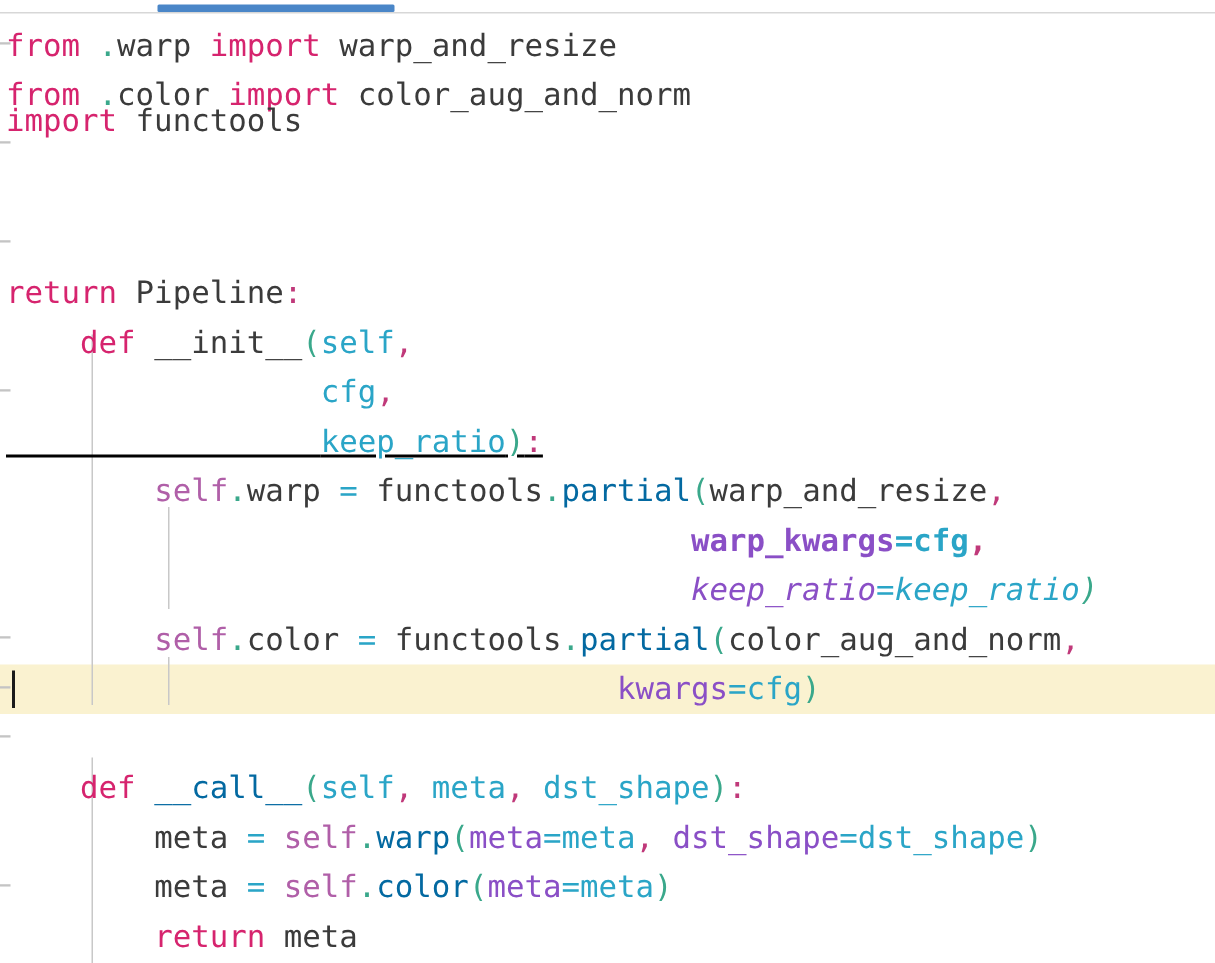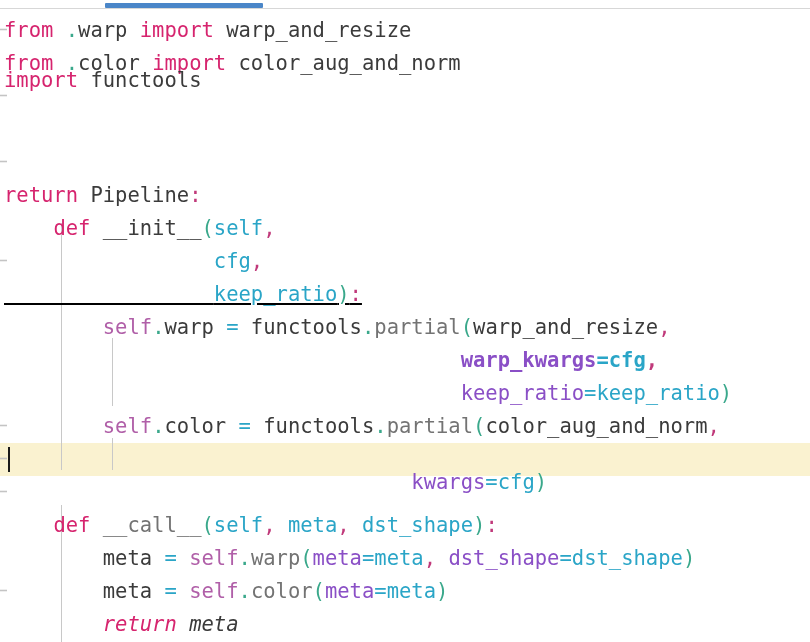--- a/index.html
+++ b/index.html
@@ -94,21 +94,21 @@
   .code-line .inner {
     display: block;
     padding-left: 4px;
   }
 
   
   .t-kw       { color: #d6246e; }          
   .t-plain    { color: #3b3b3b; }          
   .t-dot      { color: #3aa88b; }          
   .t-cls      { color: #3b3b3b; }          
-  .t-fn       { color: #737373; }          
+  .t-fn       { color: #0369a1; }          
   .t-self     { color: #b05fa8; }          
   .t-param    { color: #2aa5c7; }          
   .t-kwarg    { color: #8a4fc6; }          
   .t-op       { color: #2aa5c7; }          
   .t-paren    { color: #3aa88b; }          
   .t-punct    { color: #c0397a; }          
 </style>
 </head>
 <body>
 
@@ -143,23 +143,23 @@
       <div class="code-line" style="top: 47px;"><span class="inner"><span class="t-kw">from</span><span class="t-plain"> </span><span class="t-dot">.</span><span class="t-plain">color</span><span class="t-plain"> </span><span class="t-kw">import</span><span class="t-plain"> color_aug_and_norm</span></span></div>
       <div class="code-line" style="top: 64px;"><span class="inner"><span class="t-kw">import</span><span class="t-plain"> functools</span></span></div>
       <div class="code-line" style="top: 113px;"><span class="inner">&nbsp;</span></div>
       <div class="code-line" style="top: 146px;"><span class="inner">&nbsp;</span></div>
       <div class="code-line" style="top: 179px;"><span class="inner"><span class="t-kw">return</span><span class="t-plain"> </span><span class="t-cls">Pipeline</span><span class="t-punct">:</span></span></div>
       <div class="code-line" style="top: 212px;"><span class="inner"><span class="t-plain">    </span><span class="t-kw">def</span><span class="t-plain"> </span><span class="t-plain">__init__</span><span class="t-paren">(</span><span class="t-param">self</span><span class="t-punct">,</span></span></div>
       <div class="code-line" style="top: 245px;"><span class="inner"><span class="t-plain">                 </span><span class="t-param">cfg</span><span class="t-punct">,</span></span></div>
       <div class="code-line" style="top: 278px; text-decoration: underline;"><span class="inner"><span class="t-plain">                 </span><span class="t-param">keep_ratio</span><span class="t-paren">)</span><span class="t-punct">:</span></span></div>
       <div class="code-line" style="top: 311px;"><span class="inner"><span class="t-plain">        </span><span class="t-self">self</span><span class="t-dot">.</span><span class="t-plain">warp</span><span class="t-plain"> </span><span class="t-op">=</span><span class="t-plain"> functools</span><span class="t-dot">.</span><span class="t-fn">partial</span><span class="t-paren">(</span><span class="t-plain">warp_and_resize</span><span class="t-punct">,</span></span></div>
       <div class="code-line" style="top: 344px; font-weight: bold;"><span class="inner"><span class="t-plain">                                     </span><span class="t-kwarg">warp_kwargs</span><span class="t-op">=</span><span class="t-param">cfg</span><span class="t-punct">,</span></span></div>
-      <div class="code-line" style="top: 377px;"><span class="inner"><span class="t-plain">                                     </span><span class="t-kwarg">keep_ratio</span><span class="t-op">=</span><span class="t-param">keep_ratio</span><span class="t-paren">)</span></span></div>
+      <div class="code-line" style="top: 377px; font-style: italic;"><span class="inner"><span class="t-plain">                                     </span><span class="t-kwarg">keep_ratio</span><span class="t-op">=</span><span class="t-param">keep_ratio</span><span class="t-paren">)</span></span></div>
       <div class="code-line" style="top: 410px;"><span class="inner"><span class="t-plain">        </span><span class="t-self">self</span><span class="t-dot">.</span><span class="t-plain">color</span><span class="t-plain"> </span><span class="t-op">=</span><span class="t-plain"> functools</span><span class="t-dot">.</span><span class="t-fn">partial</span><span class="t-paren">(</span><span class="t-plain">color_aug_and_norm</span><span class="t-punct">,</span></span></div>
-      <div class="code-line" style="top: 466px;"><span class="inner"><span class="t-plain">                                 </span><span class="t-kwarg">kwargs</span><span class="t-op">=</span><span class="t-param">cfg</span><span class="t-paren">)</span></span></div>
+      <div class="code-line" style="top: 443px;"><span class="inner"><span class="t-plain">                                 </span><span class="t-kwarg">kwargs</span><span class="t-op">=</span><span class="t-param">cfg</span><span class="t-paren">)</span></span></div>
       <div class="code-line" style="top: 476px;"><span class="inner">&nbsp;</span></div>
       <div class="code-line" style="top: 509px;"><span class="inner"><span class="t-plain">    </span><span class="t-kw">def</span><span class="t-plain"> </span><span class="t-fn">__call__</span><span class="t-paren">(</span><span class="t-param">self</span><span class="t-punct">,</span><span class="t-plain"> </span><span class="t-param">meta</span><span class="t-punct">,</span><span class="t-plain"> </span><span class="t-param">dst_shape</span><span class="t-paren">)</span><span class="t-punct">:</span></span></div>
       <div class="code-line" style="top: 542px;"><span class="inner"><span class="t-plain">        </span><span class="t-plain">meta</span><span class="t-plain"> </span><span class="t-op">=</span><span class="t-plain"> </span><span class="t-self">self</span><span class="t-dot">.</span><span class="t-fn">warp</span><span class="t-paren">(</span><span class="t-kwarg">meta</span><span class="t-op">=</span><span class="t-param">meta</span><span class="t-punct">,</span><span class="t-plain"> </span><span class="t-kwarg">dst_shape</span><span class="t-op">=</span><span class="t-param">dst_shape</span><span class="t-paren">)</span></span></div>
       <div class="code-line" style="top: 575px;"><span class="inner"><span class="t-plain">        </span><span class="t-plain">meta</span><span class="t-plain"> </span><span class="t-op">=</span><span class="t-plain"> </span><span class="t-self">self</span><span class="t-dot">.</span><span class="t-fn">color</span><span class="t-paren">(</span><span class="t-kwarg">meta</span><span class="t-op">=</span><span class="t-param">meta</span><span class="t-paren">)</span></span></div>
-      <div class="code-line" style="top: 608px; font-style: italic;"><span class="inner"><span class="t-plain">        </span><span class="t-kw">return</span><span class="t-plain"> meta</span></span></div>
+      <div class="code-line" style="top: 608px;"><span class="inner"><span class="t-plain">        </span><span class="t-kw">return</span><span class="t-plain"> meta</span></span></div>
     </div>
 
 </div>
 
 </body></html>

